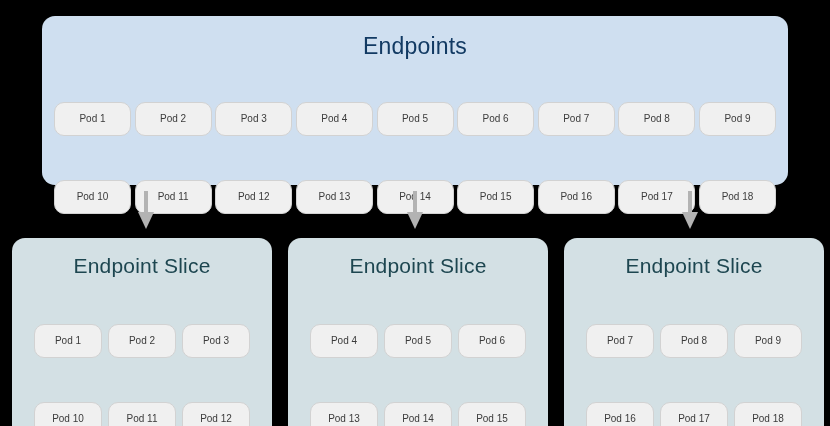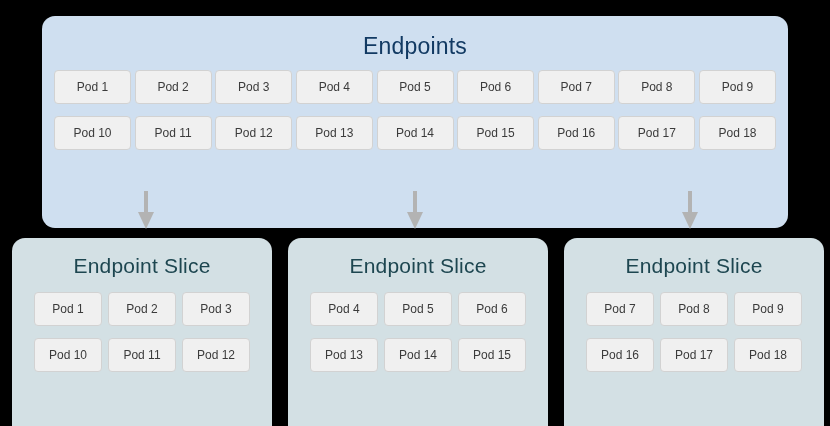--- a/index.html
+++ b/index.html
@@ -22,21 +22,21 @@
     width: 830px;
     height: 426px;
   }
 
   
   .endpoints-box {
     position: absolute;
     left: 42px;
     top: 16px;
     width: 746px;
-    height: 212px;
+    height: 169px;
     background: #cfdff0;
     border-radius: 13px;
     box-sizing: border-box;
   }
   .endpoints-title {
     text-align: center;
     color: #123a63;
     font-size: 23px;
     font-weight: 400;
     letter-spacing: 0.2px;
@@ -51,28 +51,29 @@
     gap: 12px;
   }
   .pod-row-top {
     display: flex;
     justify-content: space-between;
     gap: 0px;
   }
   .pod-chip {
     background: #f0f0f0;
     border: 1px solid #d2d2d2;
-    border-radius: 4px;
+    border-radius: 10px;
     color: #3b3b3b;
-    font-size: 12px;
+    font-size: 10px;
     line-height: 1;
     display: flex;
     align-items: center;
     justify-content: center;
     box-sizing: border-box;
+    margin-top: 32px;
   }
   .pod-row-top .pod-chip {
     width: 77px;
     height: 34px;
   }
 
   
   .arrow {
     position: absolute;
     top: 191px;

